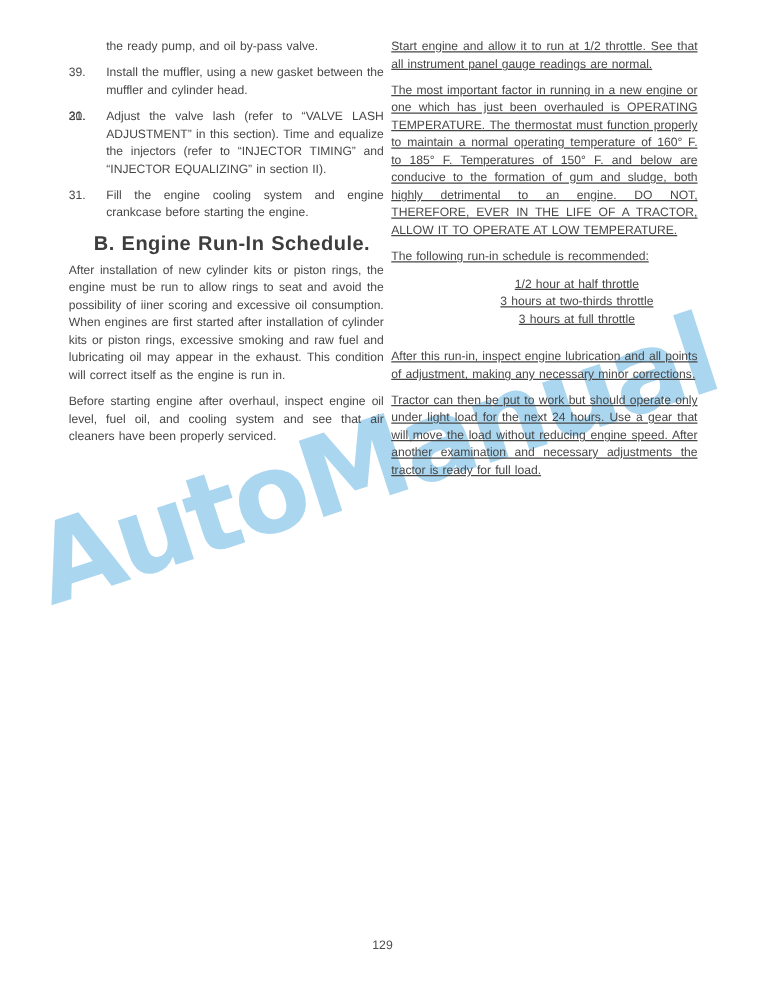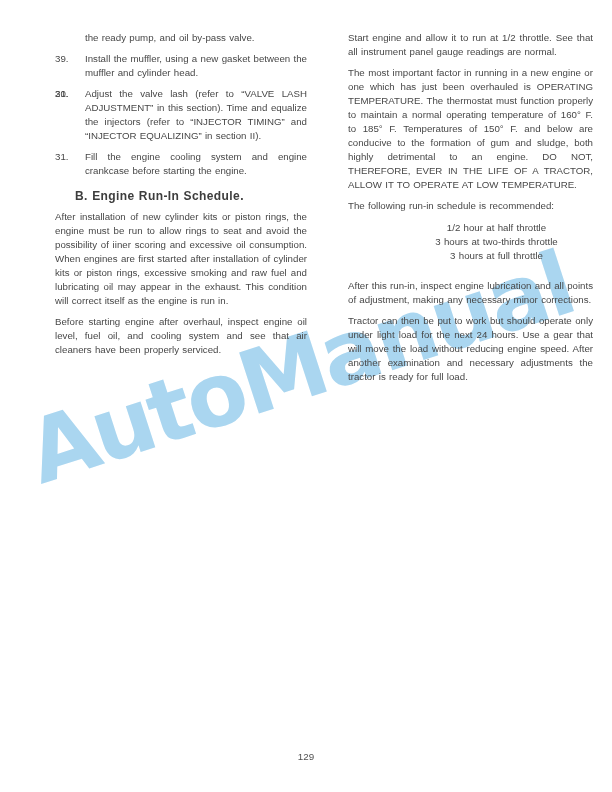--- a/index.html
+++ b/index.html
@@ -33,39 +33,39 @@
   .col {
     position: absolute;
     top: 31px;
     z-index: 1;
     font-size: 9.7px;
     line-height: 14px;
     text-align: justify;
     word-spacing: 0.6px;
   }
   .col-left  { left: 55px;  width: 252px; }
-  .col-right { left: 348px; width: 245px; }
+  .col-right { left: 313px; width: 245px; text-decoration: underline; }
   .cont-line {
     padding-left: 30px;
     margin-bottom: 7px;
     text-align: left;
   }
   .list-item {
     position: relative;
     padding-left: 30px;
     margin-bottom: 7px;
   }
   .list-num {
     position: absolute;
     left: 0;
     top: 0;
   }
   .heading {
     font-weight: bold;
-    font-size: 12px;
+    font-size: 16px;
     letter-spacing: 0.4px;
     color: #3d3d3d;
     text-align: left;
     margin: 11px 0 7px 0;
     padding-left: 20px;
   }
   .para { margin-bottom: 7px; }
   .schedule {
     padding-left: 52px;
     margin: 8px 0 16px 0;

